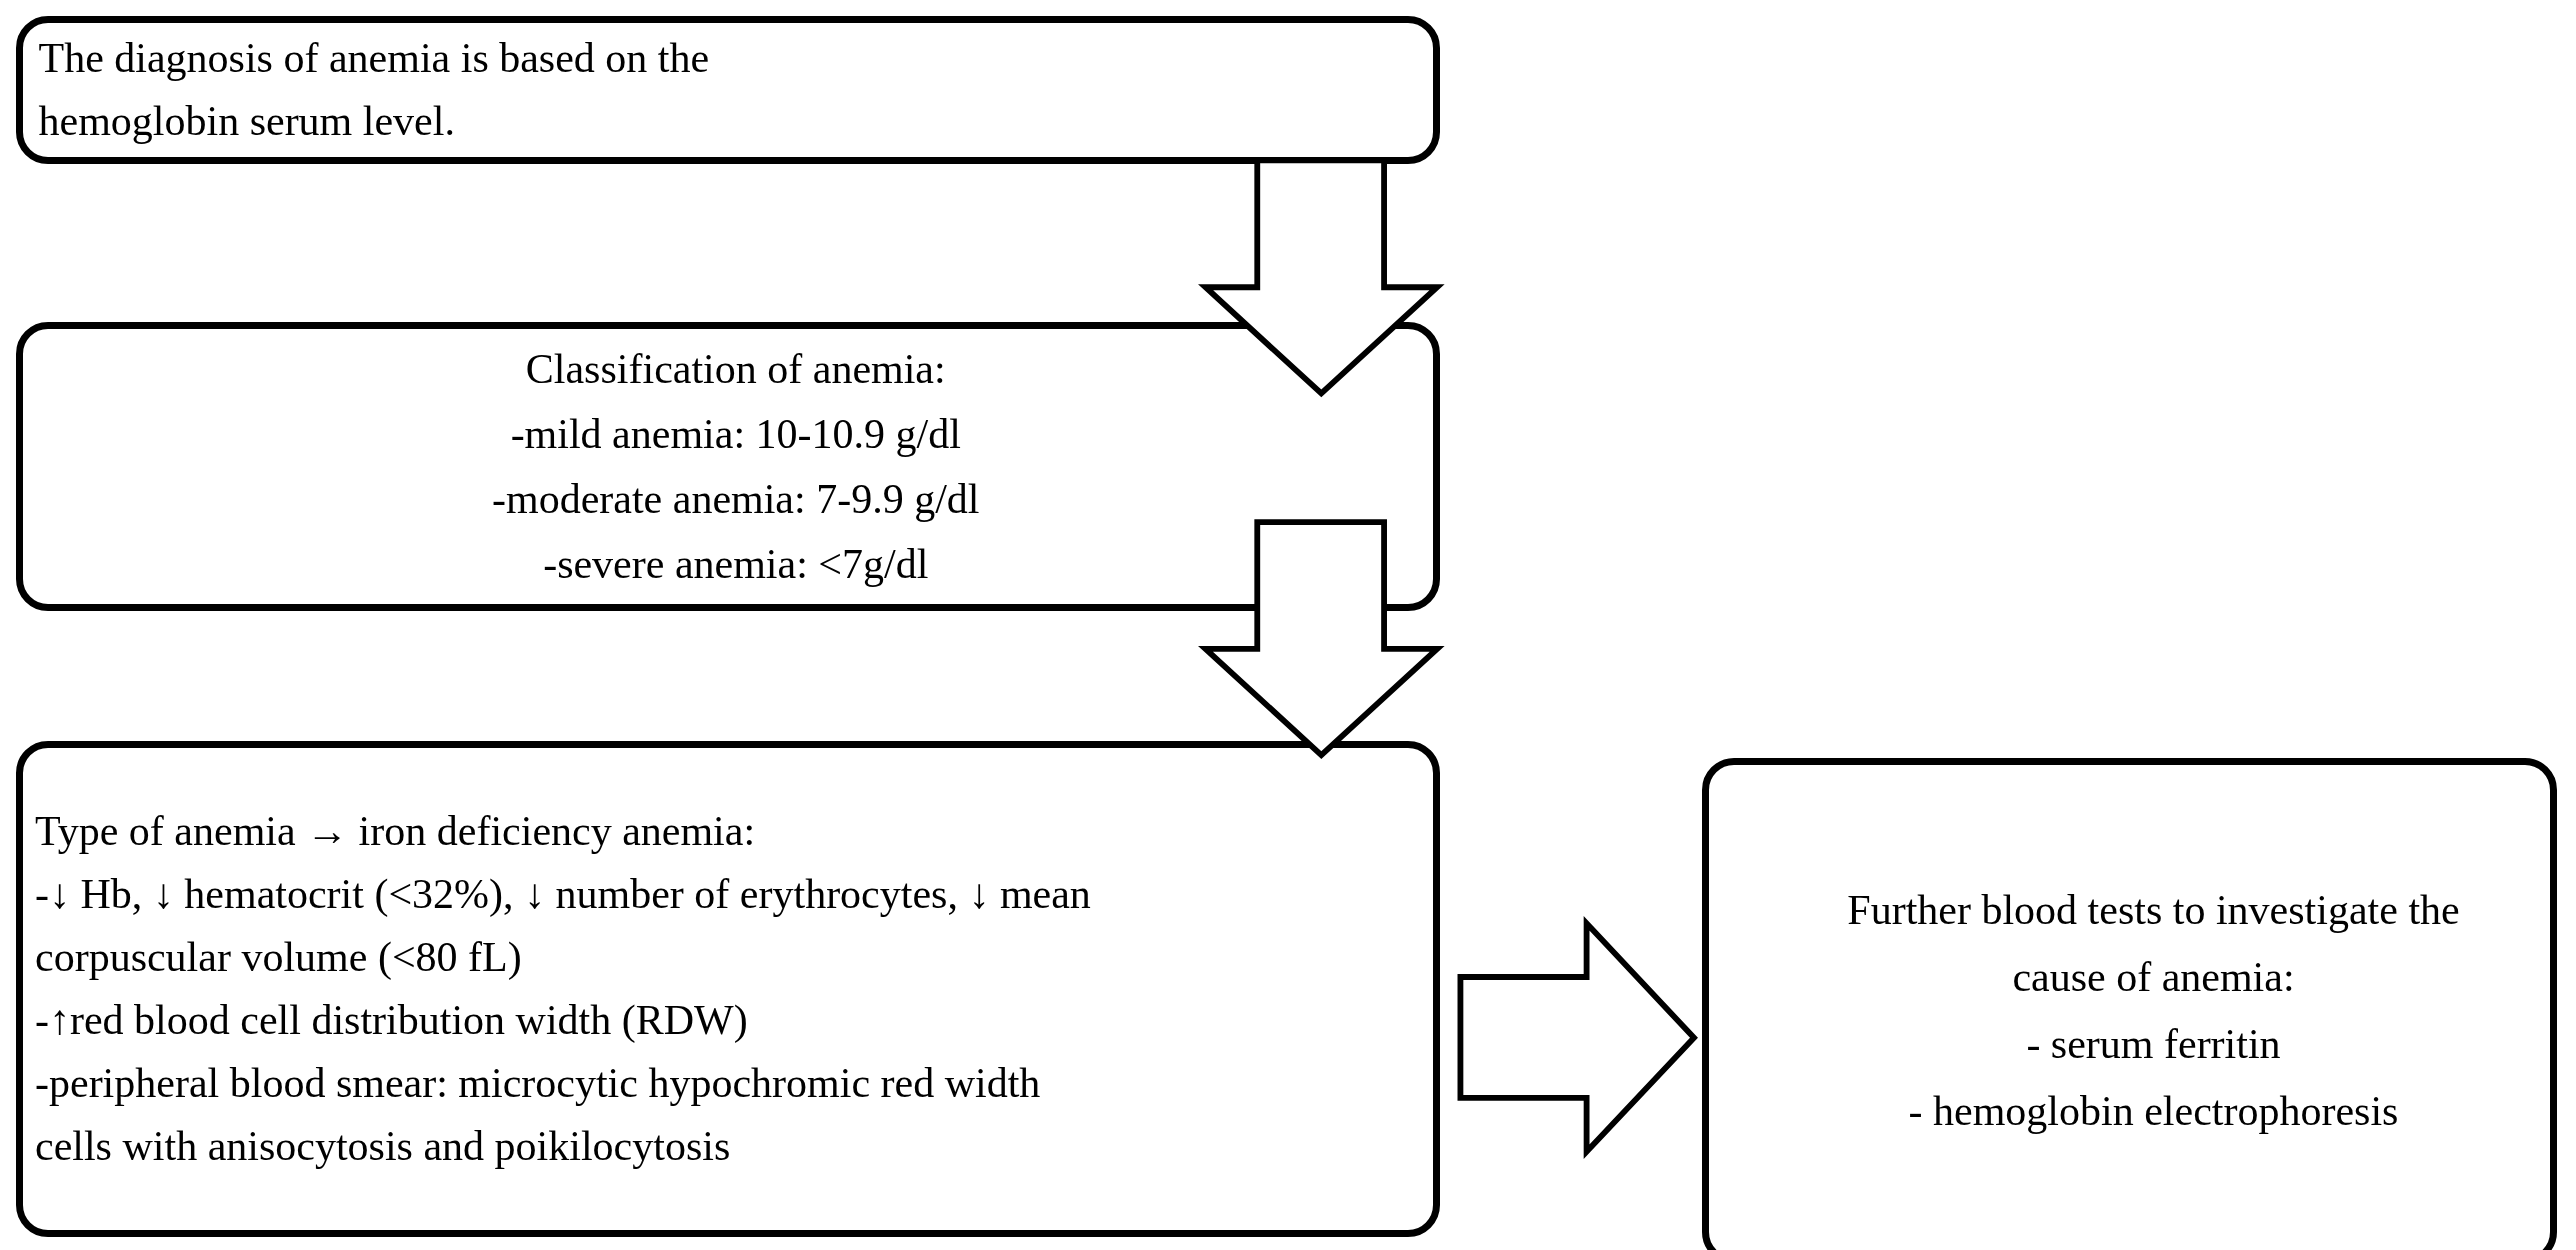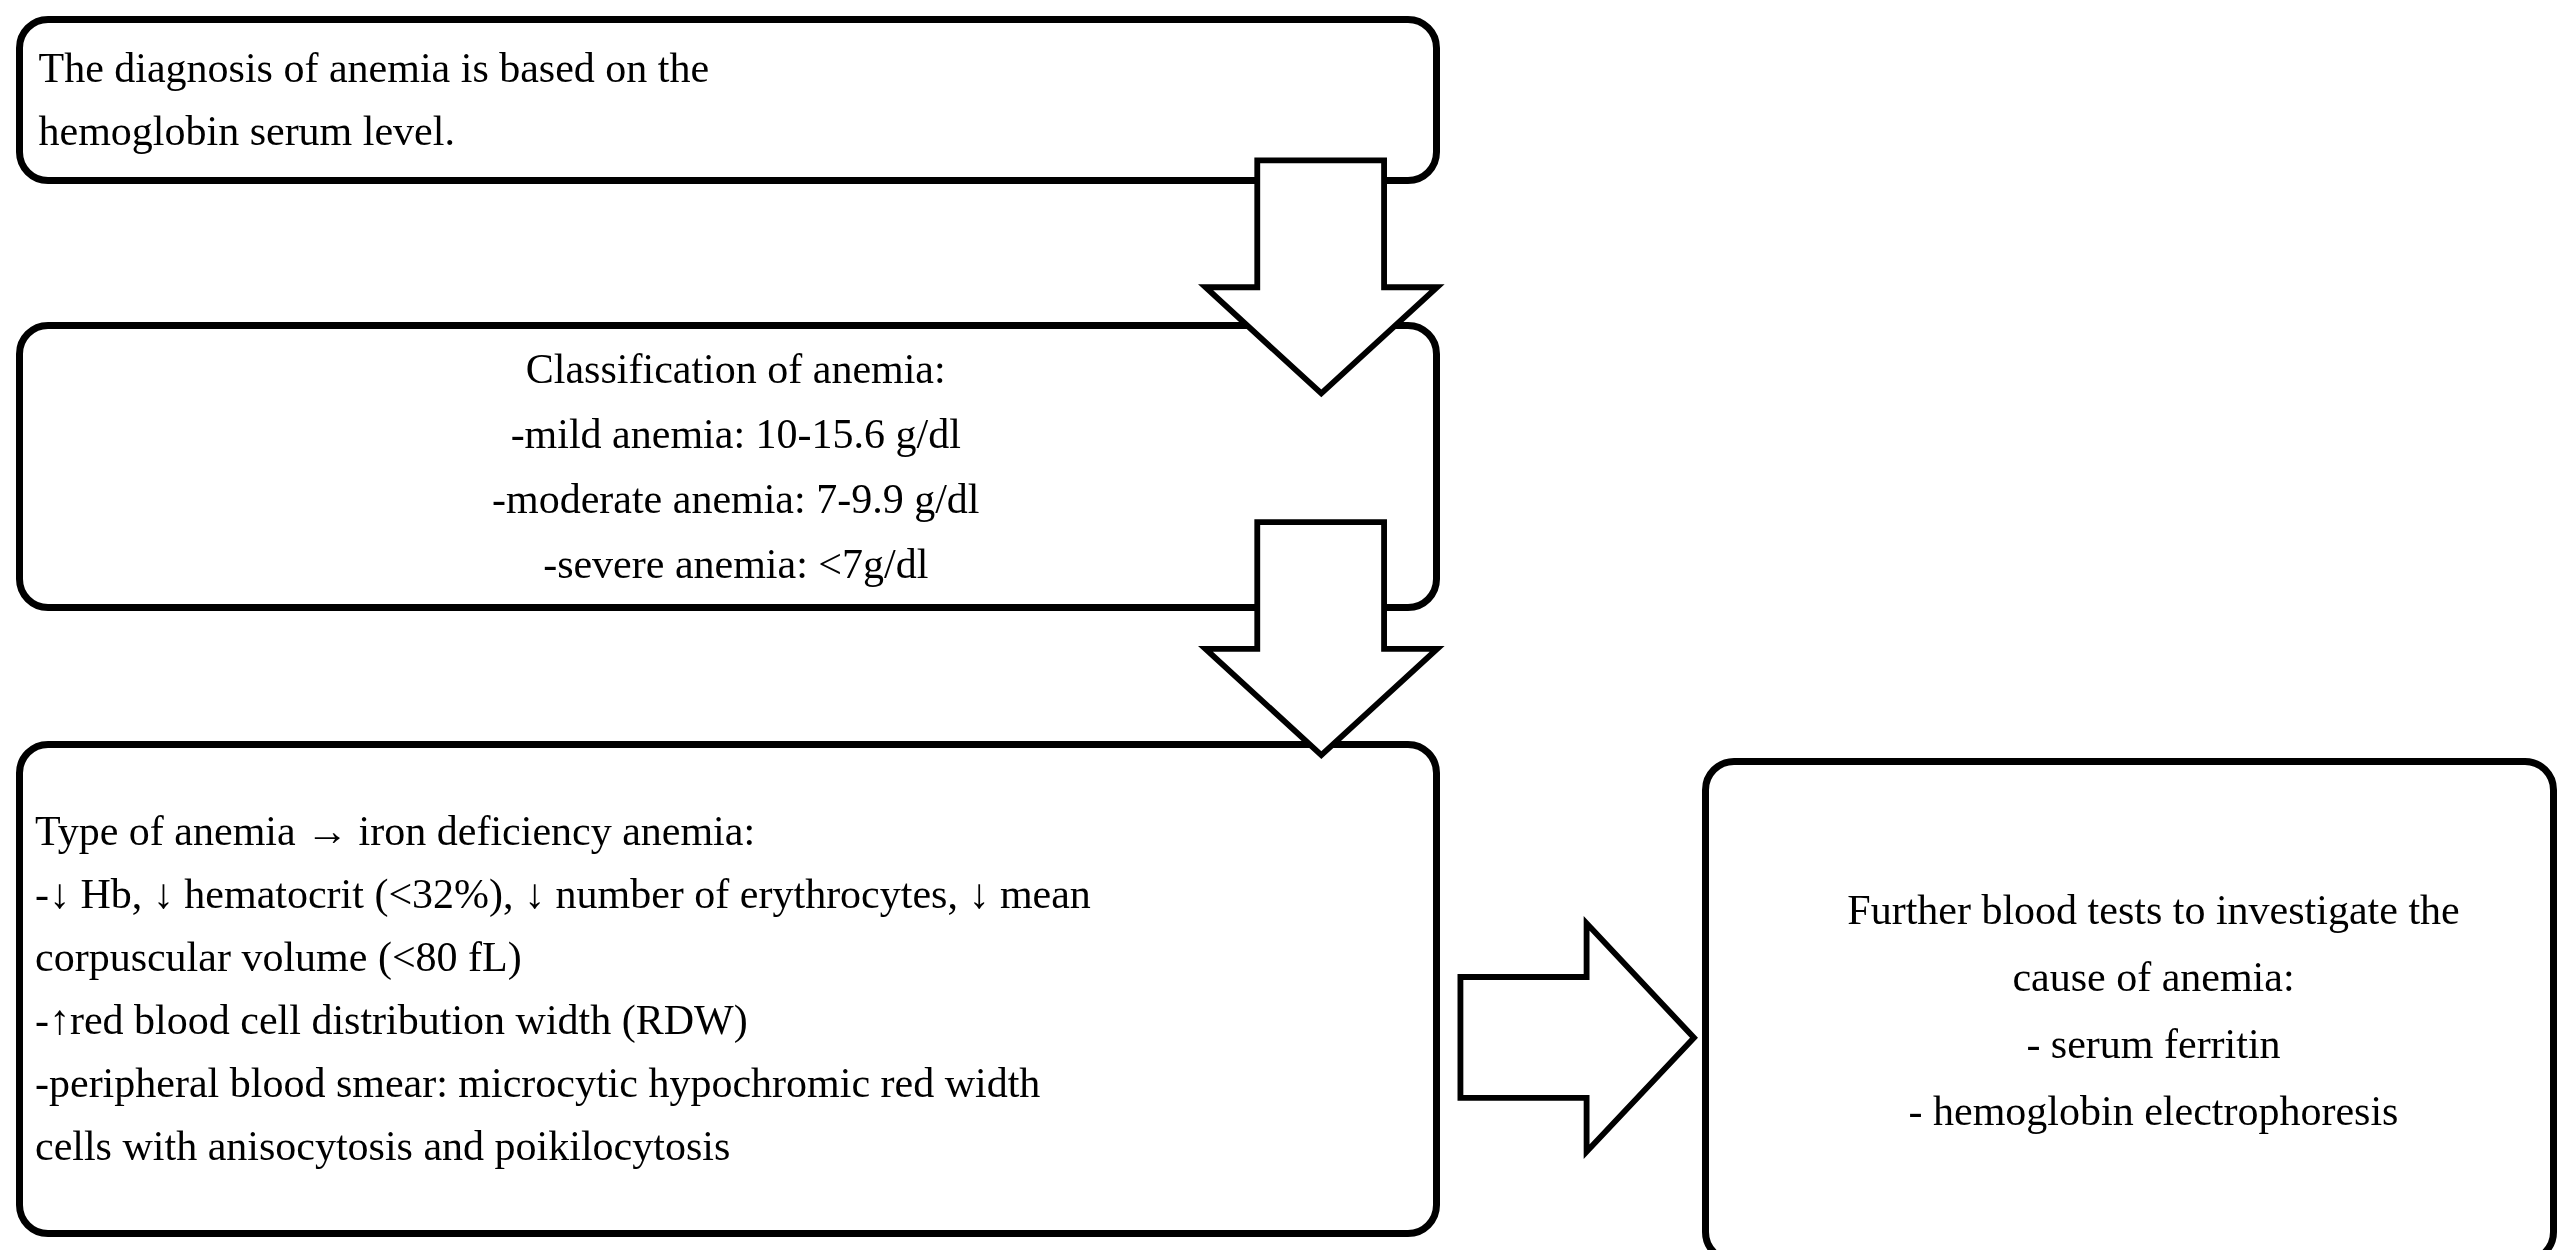--- a/index.html
+++ b/index.html
@@ -27,21 +27,21 @@
     justify-content: center;
     font-size: 42px;
     line-height: 63px;
     white-space: nowrap;
   }
   .flow-box .bline {
     display: block;
   }
   #box-diagnosis {
     left: 16px; top: 16px;
-    width: 1424px; height: 168px;
+    width: 1424px; height: 148px;
     padding-left: 15.5px;
     line-height: 63px;
   }
   #box-classification {
     left: 16px; top: 322px;
     width: 1424px; height: 289px;
     padding-left: 15.5px;
     line-height: 65px;
     text-align: center;
   }
@@ -77,21 +77,21 @@
 
 <div id="canvas">
 
   <div id="box-diagnosis" class="flow-box">
     <span class="bline">The diagnosis of anemia is based on the</span>
     <span class="bline">hemoglobin serum level.</span>
   </div>
 
   <div id="box-classification" class="flow-box">
     <span class="bline">Classification of anemia:</span>
-    <span class="bline">-mild anemia: 10-15.6 g/dl</span>
+    <span class="bline">-mild anemia: 10-10.9 g/dl</span>
     <span class="bline">-moderate anemia: 7-9.9 g/dl</span>
     <span class="bline">-severe anemia: &lt;7g/dl</span>
   </div>
 
   <div id="box-type" class="flow-box">
     <span class="bline">Type of anemia → iron deficiency anemia:</span>
     <span class="bline">-↓ Hb, ↓ hematocrit (&lt;32%), ↓ number of erythrocytes, ↓ mean</span>
     <span class="bline">corpuscular volume (&lt;80 fL)</span>
     <span class="bline">-↑red blood cell distribution width (RDW)</span>
     <span class="bline">-peripheral blood smear: microcytic hypochromic red width</span>

